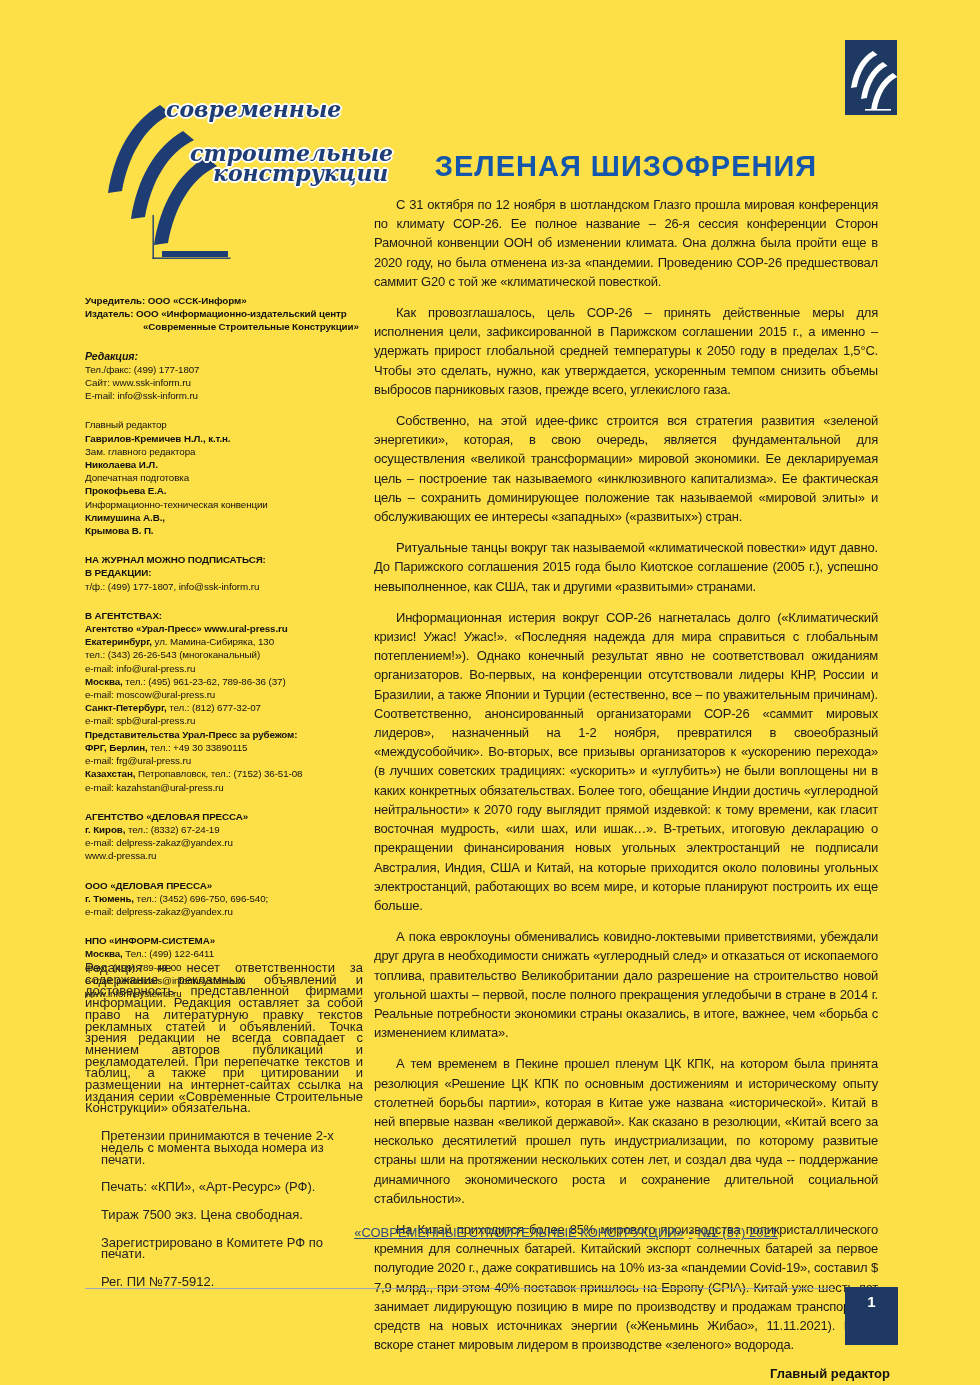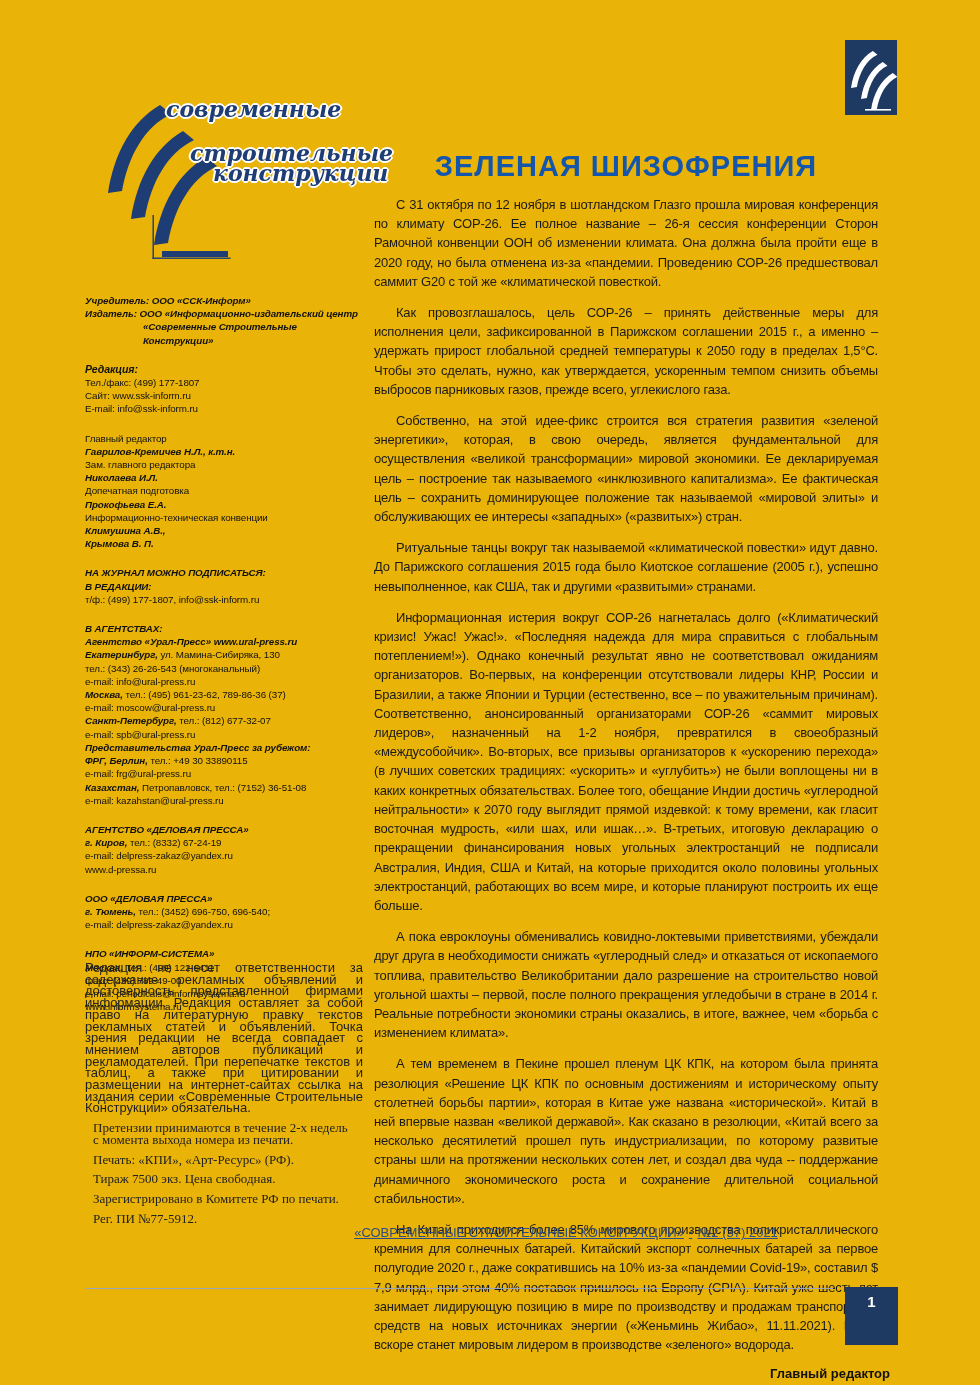--- a/index.html
+++ b/index.html
@@ -1,16 +1,16 @@
 <!DOCTYPE html>
 <html lang="ru"><head>
 <meta charset="utf-8">
 <style>
   html,body{margin:0;padding:0;background:#e8e8e8;}
-  .page{position:relative;width:980px;height:1385px;background:#eab308;margin:0 auto;
+  .page{position:relative;width:980px;height:1385px;background:#fde047;margin:0 auto;
         overflow:hidden;font-family:"Liberation Sans",sans-serif;color:#1b1b1b;}
 
   
   .corner-bar{position:absolute;left:845px;top:40px;width:52px;height:75px;background:#1e3a63;}
   .corner-bar svg{position:absolute;left:0;top:0;}
 
   
   .logo-wrap{position:absolute;left:90px;top:88px;width:272px;height:192px;}
   .logo-wrap svg{position:absolute;left:0;top:0;}
   .logo-script{position:absolute;white-space:nowrap;font-family:"DejaVu Serif",serif;
@@ -18,29 +18,29 @@
       text-shadow:-2px 0 #fff,2px 0 #fff,0 -2px #fff,0 2px #fff,-1px -1px #fff,1px 1px #fff,1px -1px #fff,-1px 1px #fff;}
   .ls1{left:76px;top:8px;}
   .ls2{left:100px;top:52px;}
   .ls3{left:123px;top:72px;}
   .tagline{position:absolute;left:90px;top:213px;width:243px;text-align:right;
       color:#1d3d74;font-weight:bold;font-size:13px;line-height:18px;}
 
   
   .masthead{position:absolute;left:85px;top:294px;width:278px;font-size:9.8px;
       line-height:13.2px;letter-spacing:-0.1px;color:#111;}
-  .mline .mb{font-weight:bold;font-style:italic;}
+  .mline .mb{font-weight:bold;}
   .mline.gap{margin-top:16px;}
   .mline.ind{padding-left:58px;}
   .mline.bi .mb{font-style:italic;font-size:10.6px;}
 
   .imprint{position:absolute;left:85px;top:962px;width:278px;font-size:13px;
       line-height:11.7px;color:#222;}
   .imprint .disc{text-align:justify;margin:0 0 4px 0;}
-  .imprint .note{margin:8px;font-family:Liberation Serif, serif;}
+  .imprint .note{margin:16px;}
 
   
   .article{position:absolute;left:362px;top:150px;width:528px;}
   .article-title{color:#1356ac;font-weight:bold;font-size:29px;letter-spacing:1px;
       text-align:center;margin:0 0 10px 0;}
   .body-text p.para{margin:12px;font-size:13px;line-height:19.2px;letter-spacing:-0.2px;
       text-align:justify;text-indent:22px;}
   .signature{margin-top:10px;text-align:right;font-weight:bold;font-size:13px;color:#111;}
 
   

